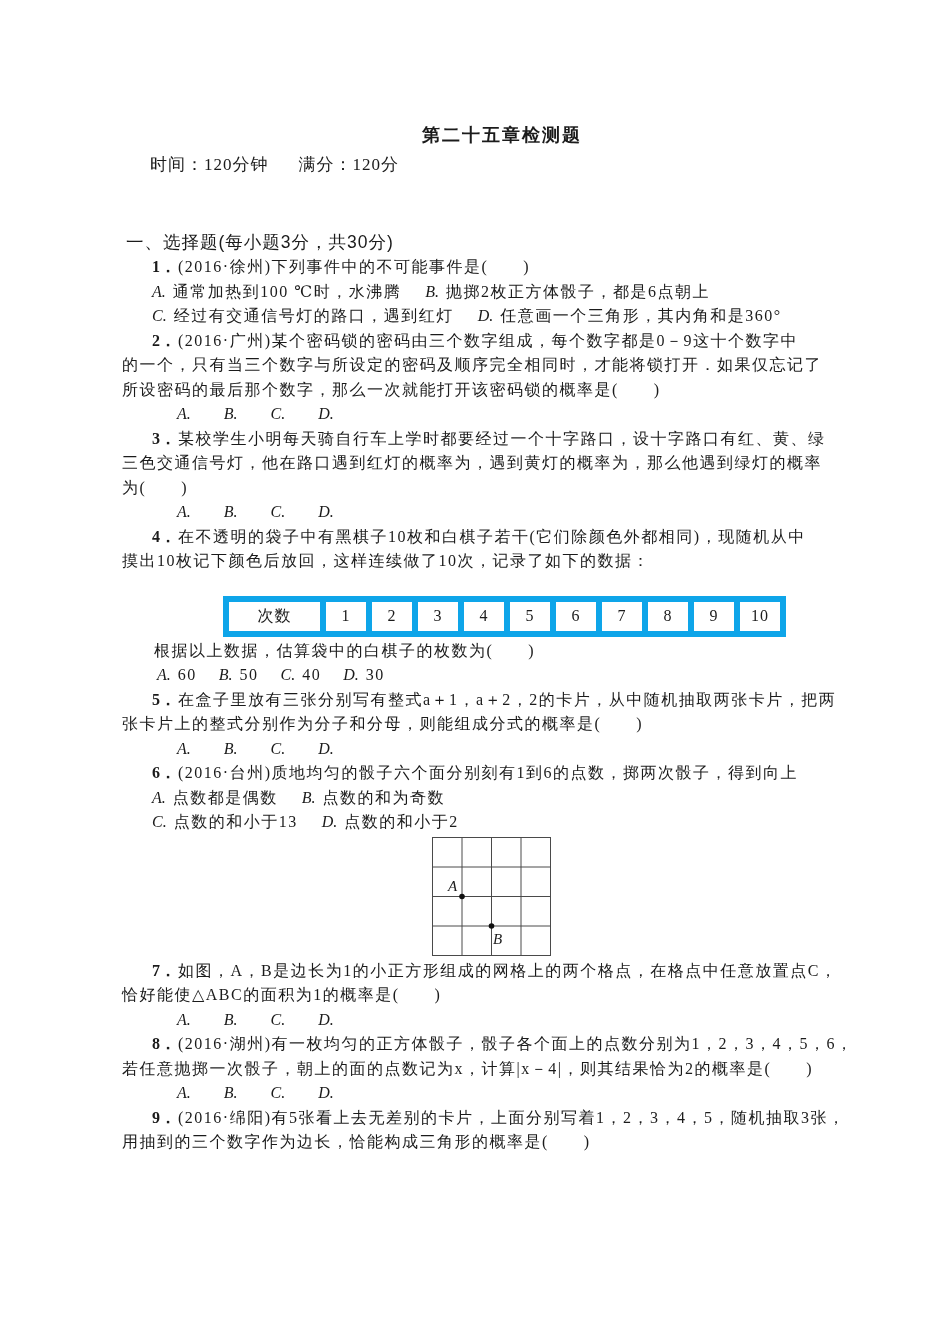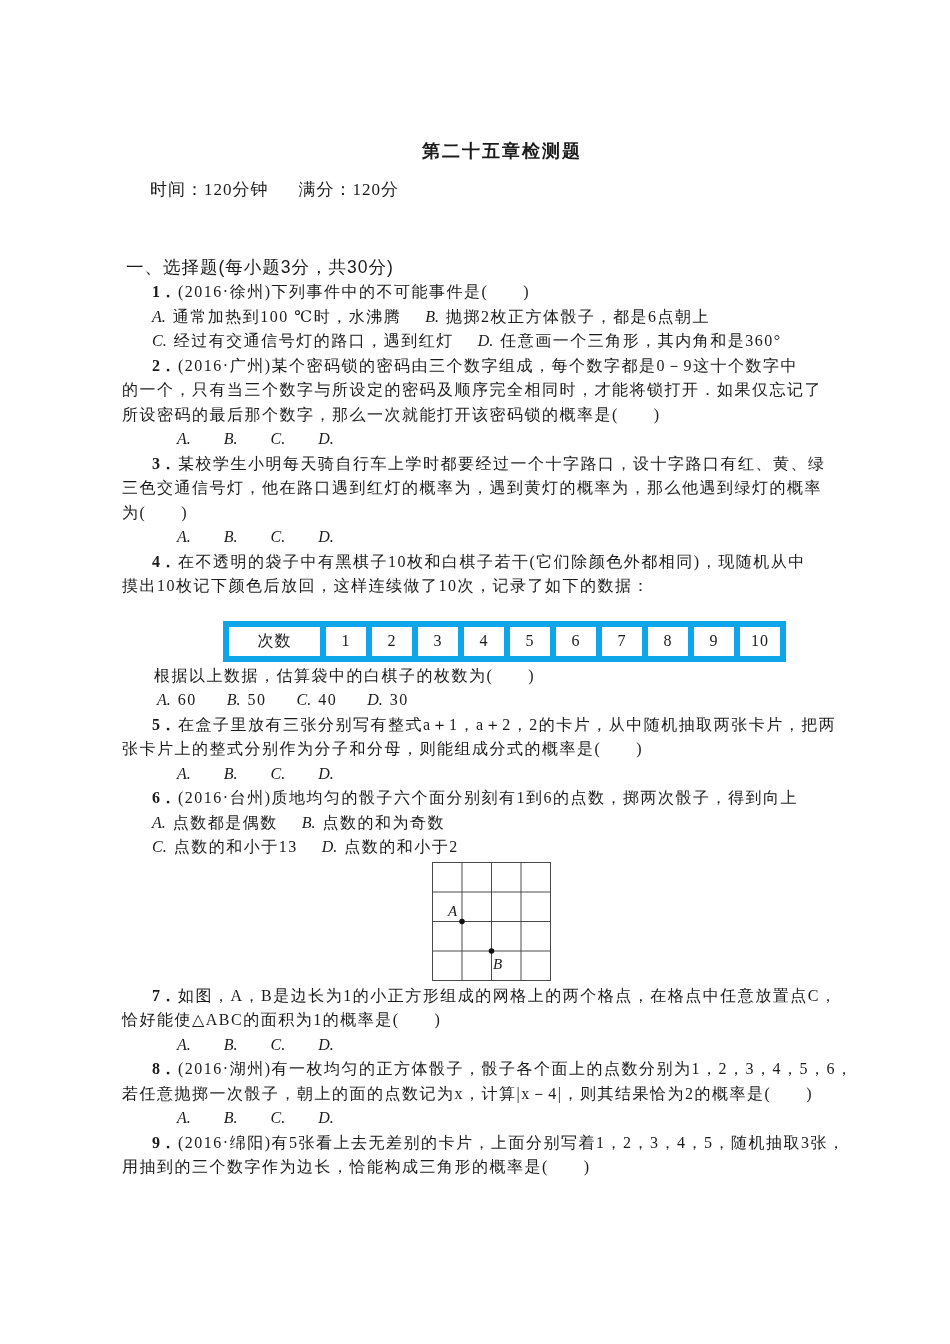--- a/index.html
+++ b/index.html
@@ -4,21 +4,21 @@
 <style>
   html,body { margin:0; padding:0; }
   body {
     width:950px; height:1344px; background:#ffffff; overflow:hidden;
     font-family:"Liberation Serif","DejaVu Serif",serif; color:#1b1b1b;
   }
   .page { position:relative; width:950px; height:1344px; }
   .content { padding:124px 0 0 122px; width:710px; }
 
   .title {
-    margin:16px; font-size:18px; font-weight:bold; text-align:center;
+    margin:0; font-size:18px; font-weight:bold; text-align:center;
     transform:translateX(25px); letter-spacing:2px; line-height:22px;
   }
   .meta {
     margin:7px 0 0 0; font-size:17px; text-align:left;
     transform:translateX(28px); line-height:24px; letter-spacing:1px;
   }
   .meta-gap { display:inline-block; width:30px; }
 
   .section-heading {
     font-family:"Liberation Sans","DejaVu Sans",sans-serif;
@@ -38,21 +38,21 @@
   .opt-row { padding-left:30px; }
   .opt { display:inline-block; letter-spacing:1.5px; }
   .opt + .opt { margin-left:24px; }
   .opt-label { font-style:italic; margin-right:7px; letter-spacing:0; }
 
   .opts-only { padding-left:55px; }
   .opts-only .letter { font-style:italic; display:inline-block; letter-spacing:0; }
   .opts-only .letter + .letter { margin-left:33px; }
 
   .opt-num-row { padding-left:35px; }
-  .opt-num-row .opt + .opt { margin-left:30px; }
+  .opt-num-row .opt + .opt { margin-left:22px; }
 
   .data-table {
     border-collapse:collapse; margin:22px 0 2px 101px;
     font-size:16px; letter-spacing:1px;
   }
   .data-table td {
     border:6px solid #0ea5e9; text-align:center; padding:0;
     height:29px; vertical-align:middle;
   }
   .data-table td.rlabel { width:91px; }

